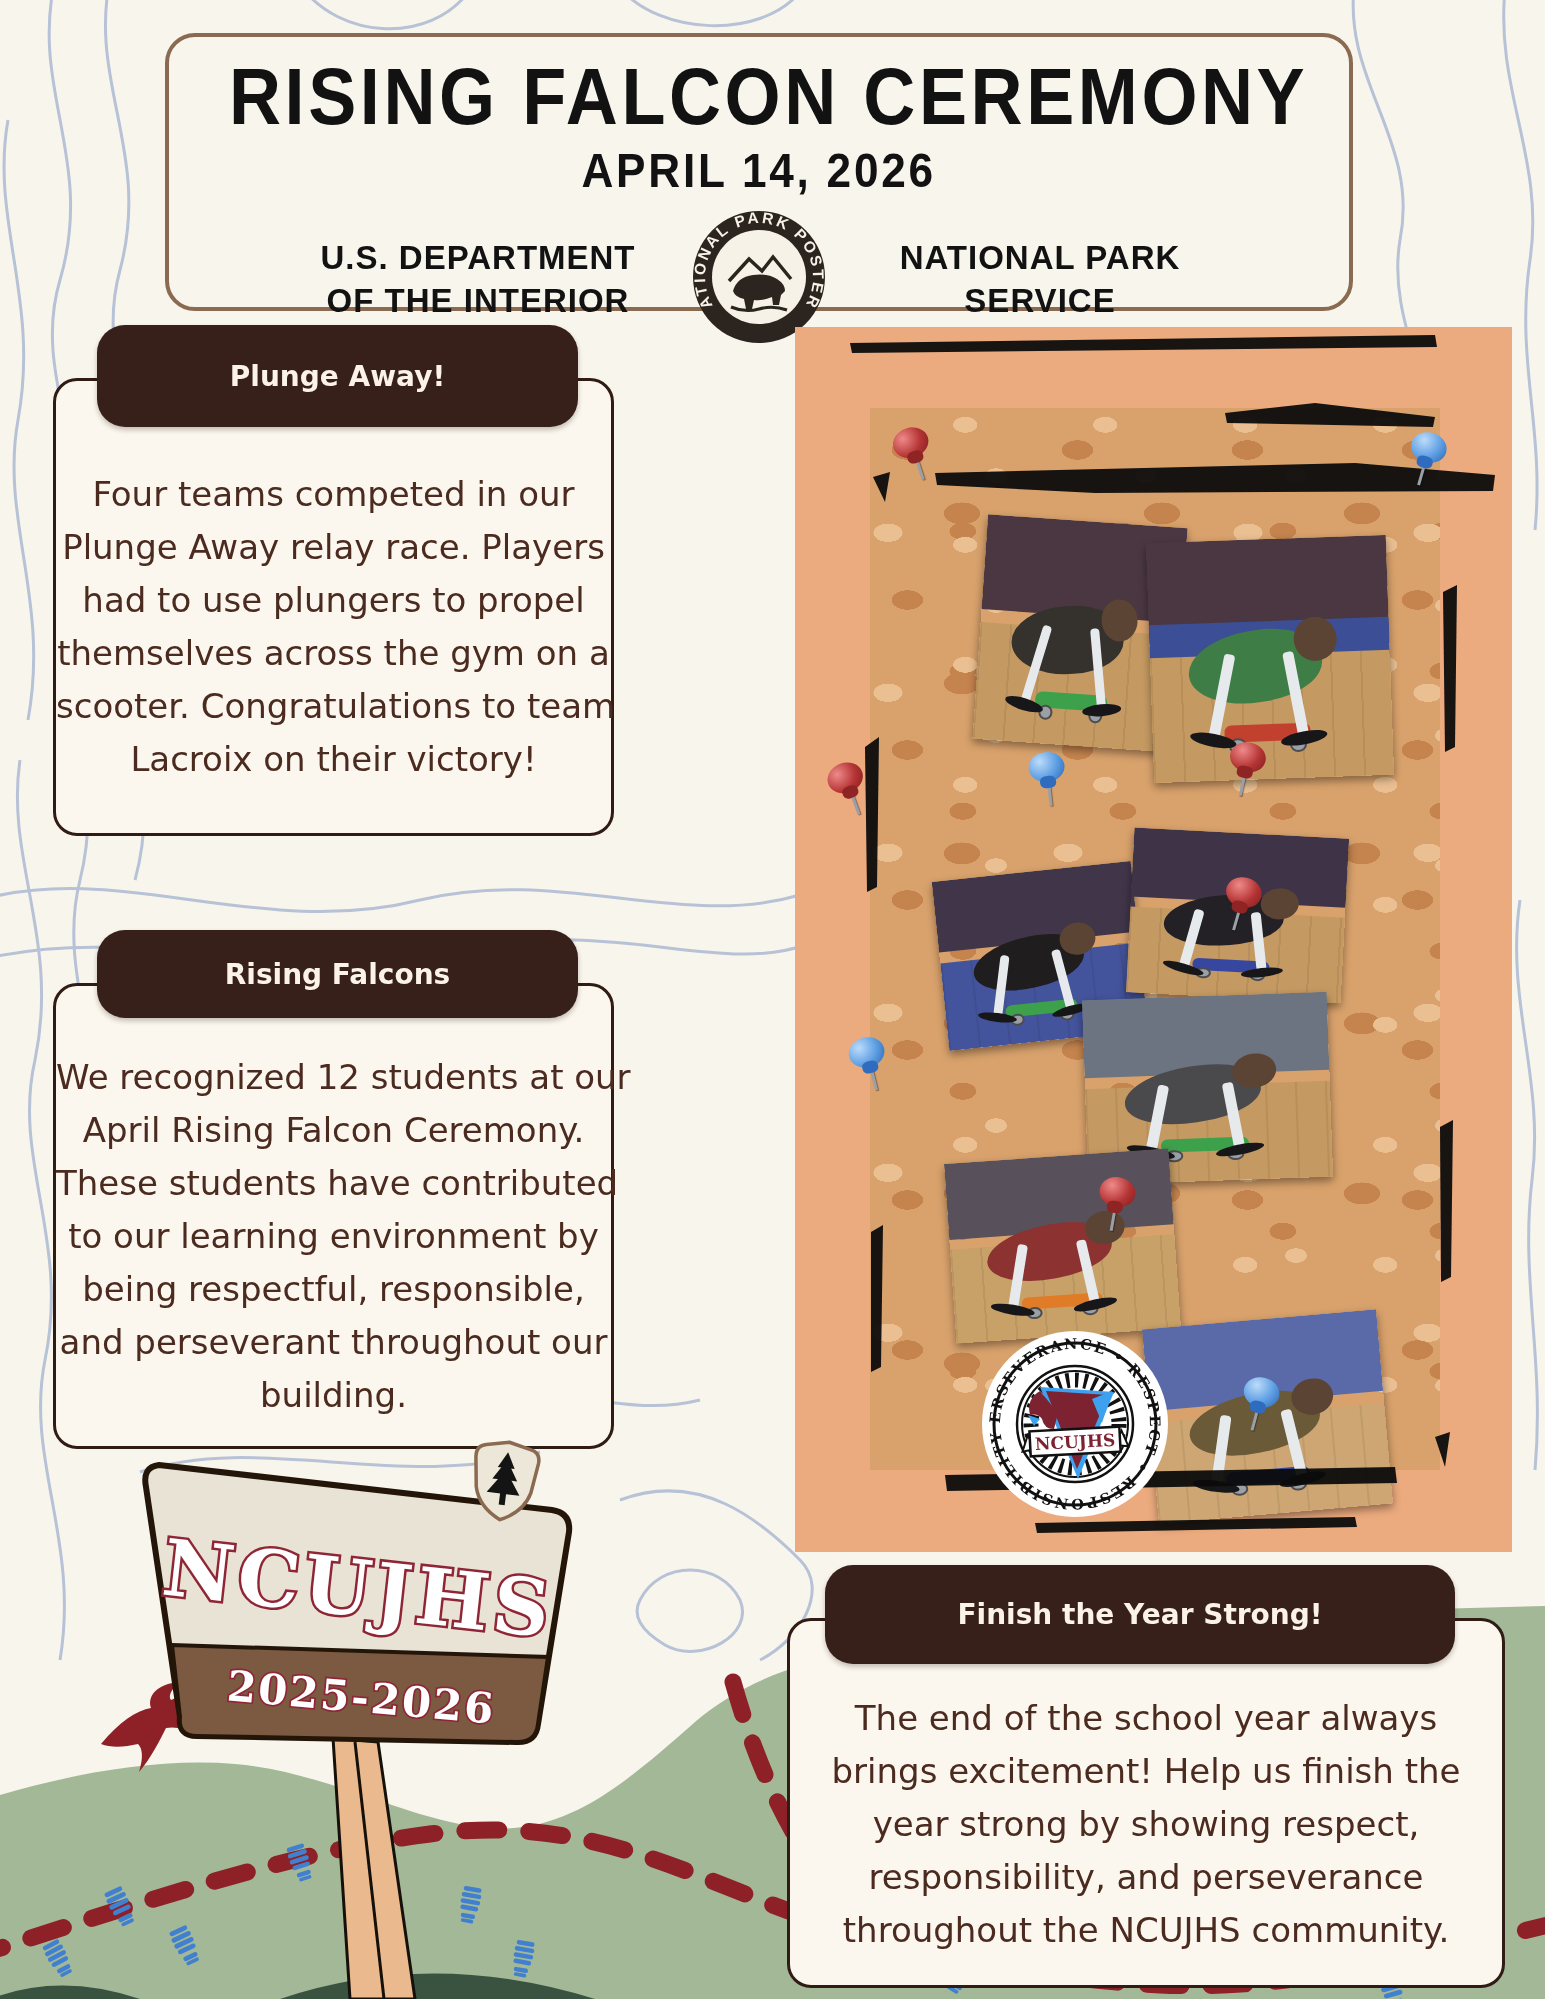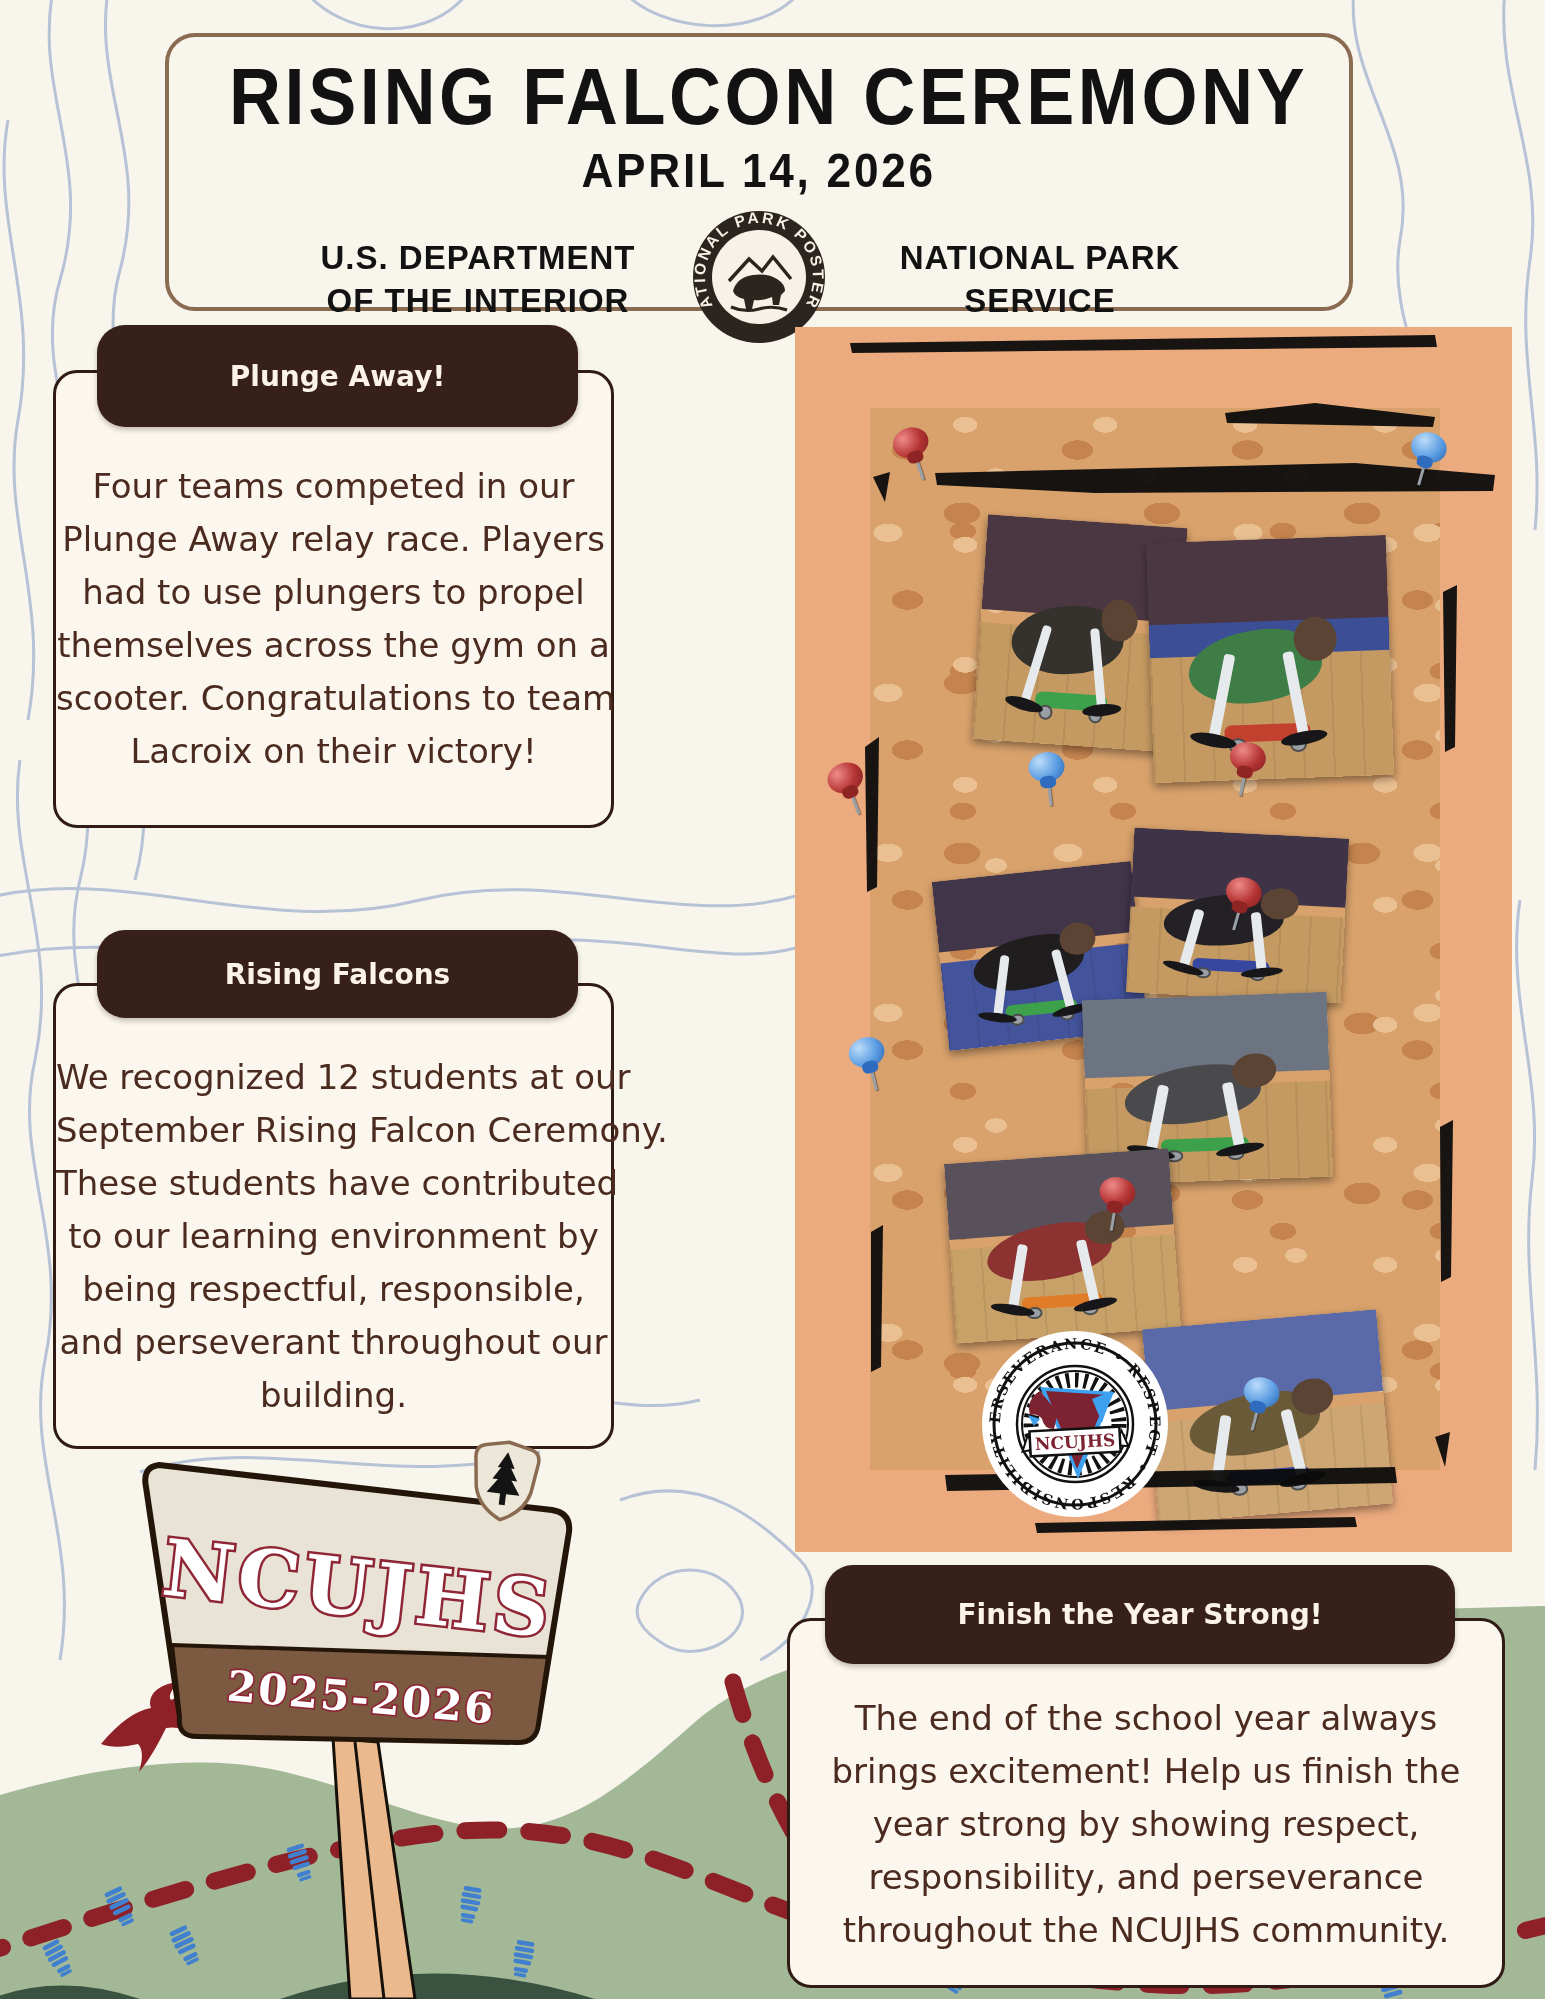--- a/index.html
+++ b/index.html
@@ -25,21 +25,21 @@
 
   
   .pill{position:absolute;display:flex;align-items:center;justify-content:center;
     background:var(--pill_brown);border-radius:28px;color:#fbf3e8;
     font-weight:bold;font-size:28px;z-index:6;box-shadow:0 3px 5px rgba(40,20,10,.25);}
   .tbox{position:absolute;background:var(--box_bg);border:3px solid var(--box_border);
     border-radius:24px;color:var(--maroon_text);font-size:34px;text-align:center;z-index:5;
     display:flex;flex-direction:column;justify-content:center;}
   .tbox div{line-height:53px;white-space:nowrap;}
   .plunge-pill{left:97px;top:325px;width:481px;height:102px;}
-  .plunge-box{left:53px;top:370px;width:555px;height:412px;padding-top:40px;}
+  .plunge-box{left:53px;top:378px;width:555px;height:412px;padding-top:40px;}
   .rising-pill{left:97px;top:930px;width:481px;height:88px;}
   .rising-box{left:53px;top:983px;width:555px;height:420px;padding-top:40px;}
   .finish-pill{left:825px;top:1565px;width:630px;height:99px;z-index:8;}
   .finish-box{left:787px;top:1618px;width:712px;height:322px;padding-top:42px;z-index:7;}
 
   
   .corkboard{position:absolute;left:795px;top:327px;width:717px;height:1225px;
     background:var(--cork_frame);z-index:4;}
   .board-ink{position:absolute;left:0;top:0;width:717px;height:1225px;fill:#0b0b0b;opacity:.94;}
   .cork{position:absolute;left:75px;top:81px;width:570px;height:1062px;
@@ -200,21 +200,21 @@
       <div>themselves across the gym on a</div>
     <div>scooter. Congratulations to team</div>
       <div>Lacroix on their victory!</div>
   </div>
 
   <div class="pill rising-pill">
       <span>Rising Falcons</span>
     </div>
   <div class="tbox rising-box">
     <div>We recognized 12 students at our</div>
-      <div>September Rising Falcon Ceremony.</div>
+      <div>April Rising Falcon Ceremony.</div>
     <div>These students have contributed</div>
       <div>to our learning environment by</div>
     <div>being respectful, responsible,</div>
       <div>and perseverant throughout our</div>
     <div>building.</div>
   </div>
 
   <div class="corkboard">
     <div class="cork" id="cork">
       <div id="photos">

